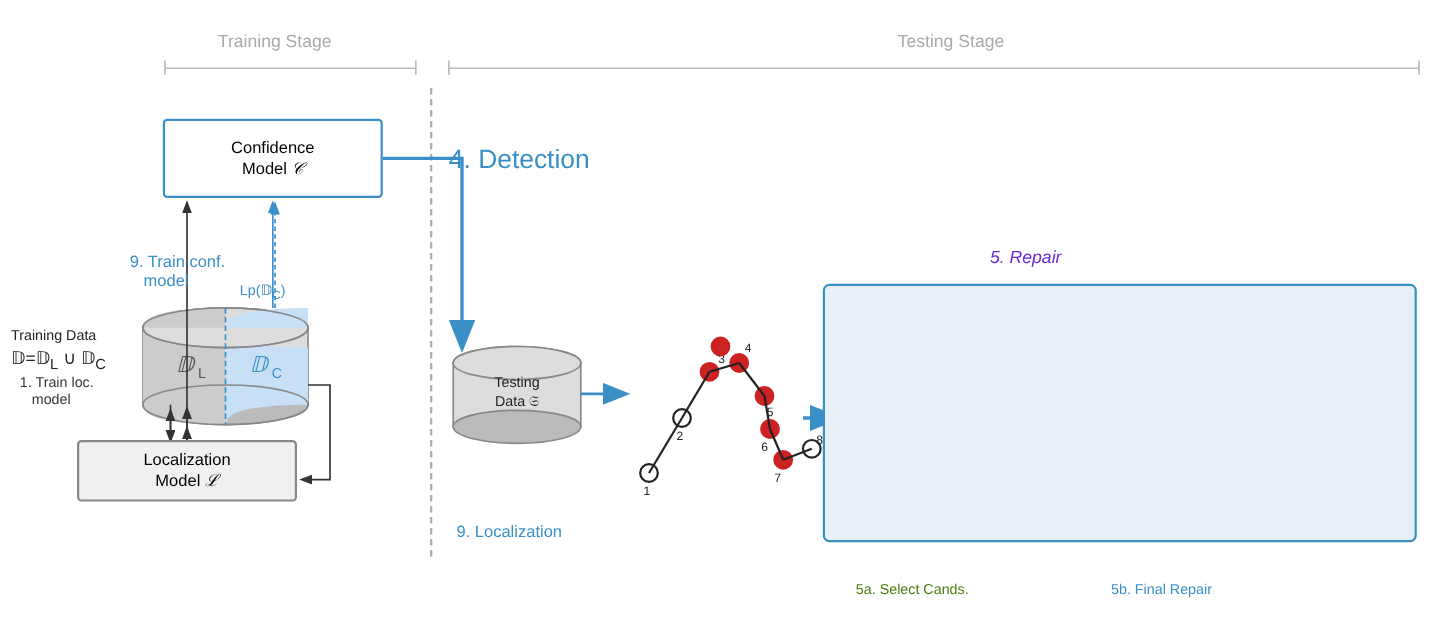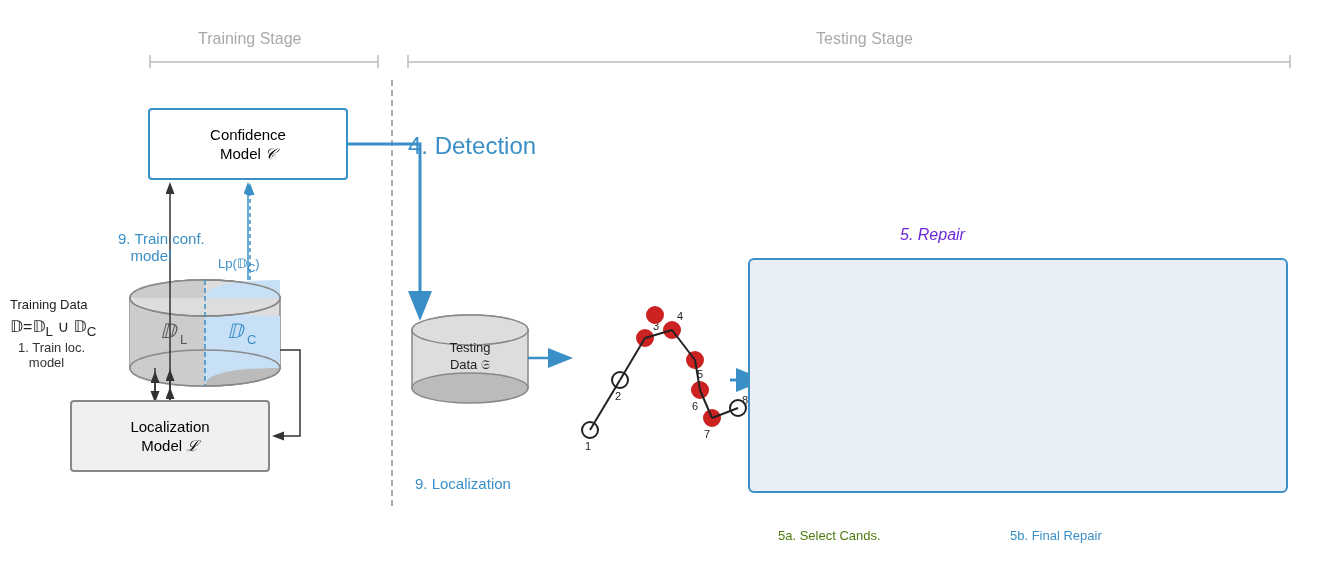--- a/index.html
+++ b/index.html
@@ -47,21 +47,21 @@
       text-align: center;
       font-size: 15px;
       line-height: 1.3;
     }
     
     .loc-model-box {
       position: absolute;
       top: 400px;
       left: 70px;
       width: 200px;
-      height: 72px;
+      height: 56px;
       border: 2px solid #888;
       border-radius: 4px;
       background: #f0f0f0;
       display: flex;
       align-items: center;
       justify-content: center;
       text-align: center;
       font-size: 15px;
       line-height: 1.3;
     }

